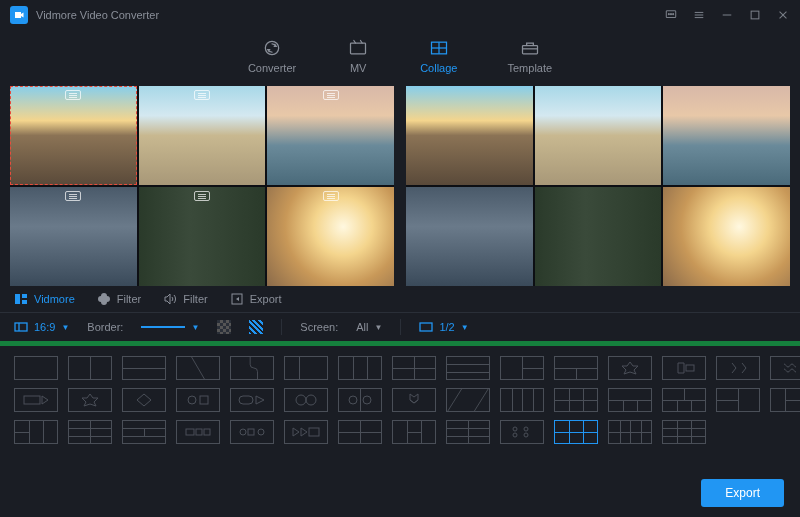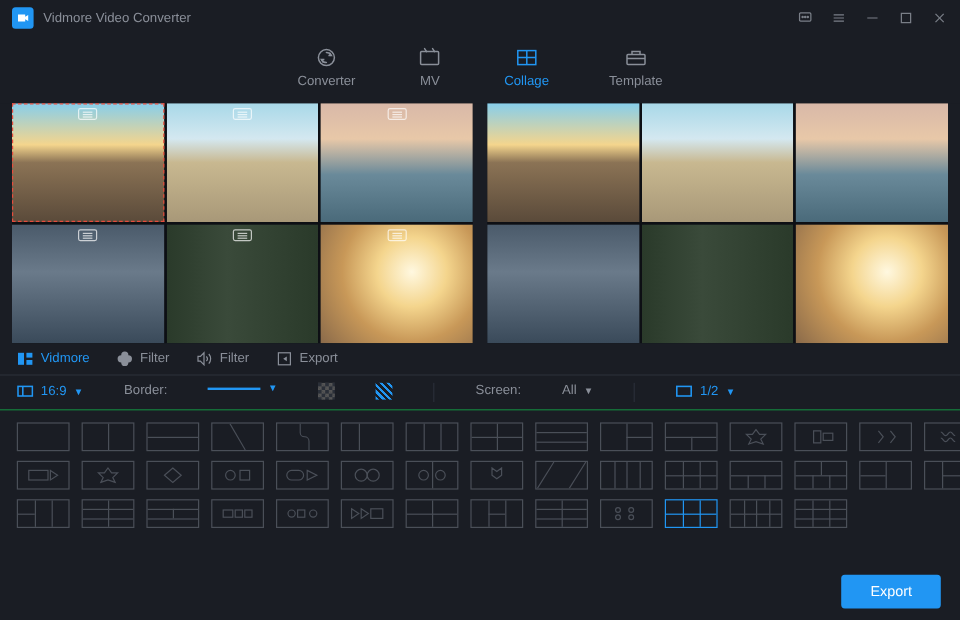--- a/index.html
+++ b/index.html
@@ -39,21 +39,21 @@
 .play-btn{width:16px;height:16px;border:1.2px solid #8a8f99;border-radius:50%;display:flex;align-items:center;justify-content:center;cursor:pointer}
 .play-btn::before{content:'';border-left:5px solid #8a8f99;border-top:3px solid transparent;border-bottom:3px solid transparent;margin-left:1px}
 .stop-btn{width:10px;height:10px;border:1.2px solid #8a8f99;cursor:pointer}
 .progress{flex:1;height:3px;background:#3a3f48;border-radius:2px;position:relative}
 .progress-dot{position:absolute;left:0;top:50%;transform:translate(-50%,-50%);width:10px;height:10px;background:#fff;border-radius:50%}
 .timecode{font-size:10px;display:flex;gap:2px}
 .tc-current{color:#2196f3}
 .tc-total{color:#8a8f99}
 .vol-icon{width:14px;height:14px}
 .vol-icon svg{width:14px;height:14px;stroke:#8a8f99;fill:none;stroke-width:1.2}
-.options-bar{display:flex;align-items:flex-start;padding:6px 14px;gap:34px;font-size:11px;border-top:1px solid #2a2f38;border-bottom:1px solid #15803d}
+.options-bar{display:flex;align-items:center;padding:6px 14px;gap:18px;font-size:11px;border-top:1px solid #2a2f38;border-bottom:5px solid #15803d}
 .opt{display:flex;align-items:center;gap:6px;cursor:pointer}
 .opt svg{width:14px;height:14px;stroke:currentColor;fill:none;stroke-width:1.3}
 .opt.blue{color:#2196f3}
 .chevron{font-size:8px;color:#2196f3}
 .border-line{width:44px;height:2px;background:#2196f3;display:inline-block}
 .swatch{width:14px;height:14px;background:#2a2f38;display:flex;align-items:center;justify-content:center}
 .swatch.grid{background-image:linear-gradient(45deg,#555 25%,transparent 25%,transparent 75%,#555 75%),linear-gradient(45deg,#555 25%,transparent 25%,transparent 75%,#555 75%);background-size:6px 6px;background-position:0 0,3px 3px}
 .swatch.stripe{background:repeating-linear-gradient(45deg,#2196f3,#2196f3 2px,transparent 2px,transparent 4px)}
 .divider{width:1px;height:16px;background:#2a2f38}
 .templates{padding:10px 14px;display:flex;flex-direction:column;gap:8px}

